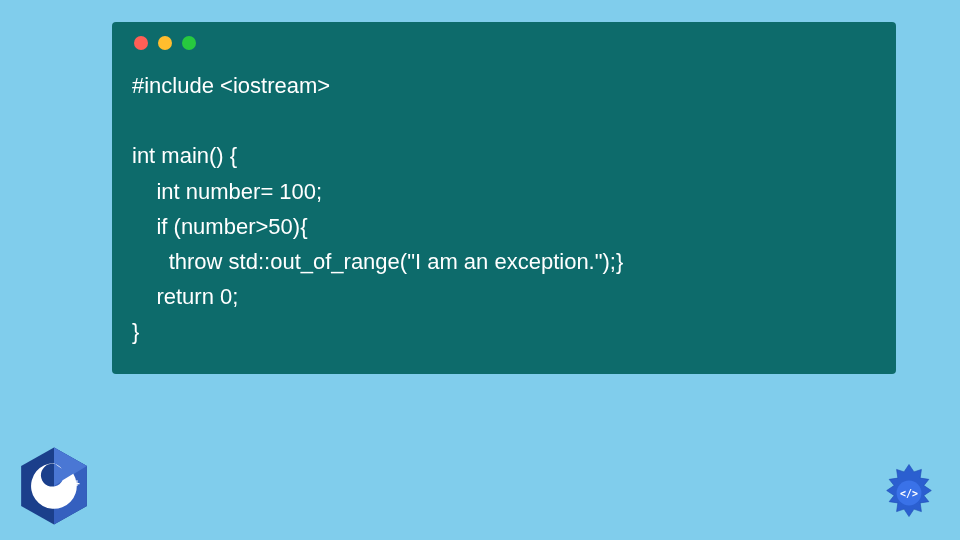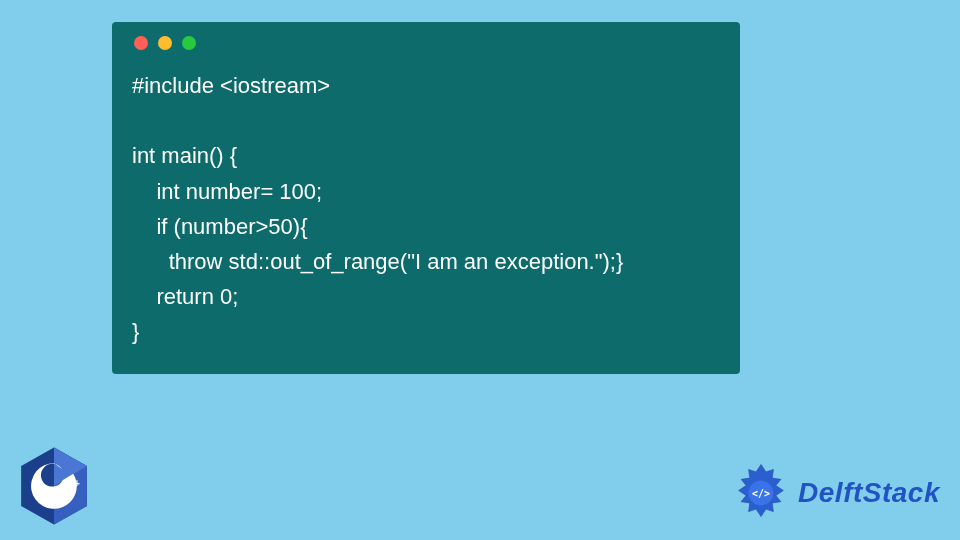--- a/index.html
+++ b/index.html
@@ -9,21 +9,21 @@
     height: 540px;
     background: #80cdec;
     font-family: Arial, Helvetica, sans-serif;
     overflow: hidden;
     position: relative;
   }
   .code-window {
     position: absolute;
     left: 112px;
     top: 22px;
-    width: 628px;
+    width: 784px;
     background: #0d6b6b;
     border-radius: 4px;
     box-sizing: border-box;
     padding: 14px 20px 24px 20px;
   }
   .titlebar-dots {
     display: flex;
     gap: 10px;
     margin-bottom: 18px;
     margin-left: 2px;
@@ -98,14 +98,13 @@
 <div class="delft-logo">
   <svg width="62" height="62" viewBox="0 0 100 100">
     <g transform="translate(50,50)">
       <g fill="#2b5fd0" stroke="#1b4bb5" stroke-width="1">
         <path d="M0,-46 L8,-34 L20,-38 L18,-24 L32,-22 L24,-12 L36,-4 L24,4 L32,14 L18,16 L20,30 L8,26 L0,38 L-8,26 L-20,30 L-18,16 L-32,14 L-24,4 L-36,-4 L-24,-12 L-32,-22 L-18,-24 L-20,-38 L-8,-34 Z"></path>
       </g>
       <circle r="20" fill="#3a72e8"></circle>
       <text x="0" y="6" text-anchor="middle" font-size="16" fill="#ffffff" font-family="monospace" font-weight="bold">&lt;/&gt;</text>
     </g>
   </svg>
-  <span class="delft-text">DelftStack</span>
 </div>
 
 </body></html>

